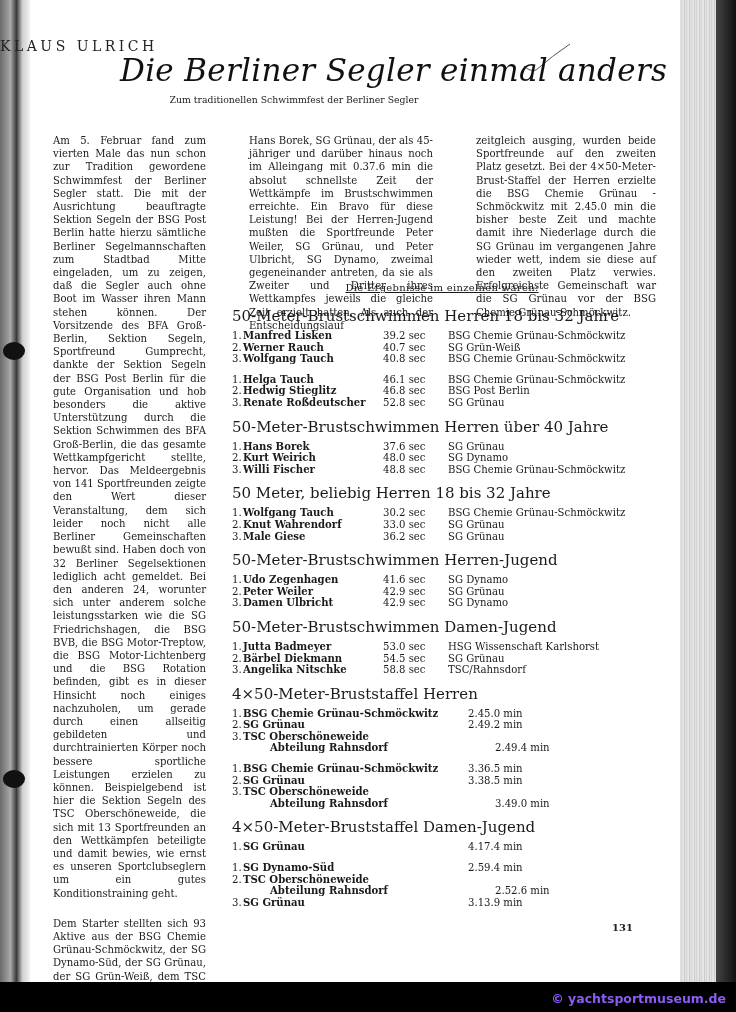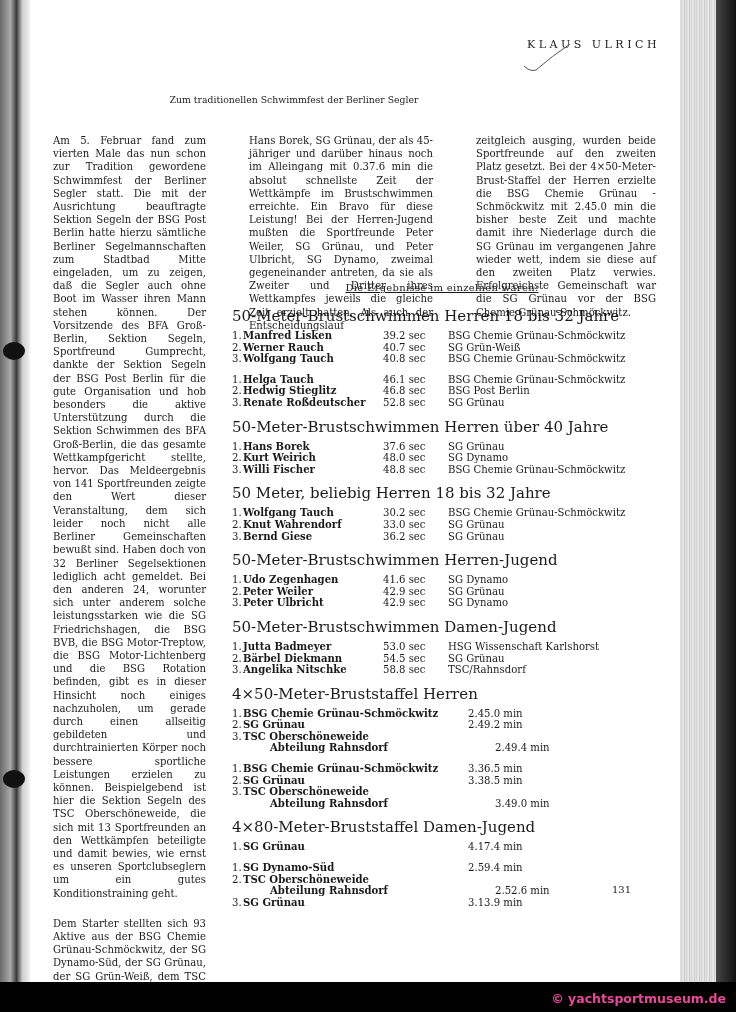--- a/index.html
+++ b/index.html
@@ -6,57 +6,58 @@
   body { width:736px; height:1012px; background:#000; position:relative; overflow:hidden; font-family:"DejaVu Serif", serif; }
   .page { position:absolute; left:0; top:0; width:736px; height:982px; background:#fff; overflow:hidden; }
   .spine-shadow { position:absolute; left:0; top:0; width:30px; height:982px;
     background:linear-gradient(to right,#6a6a6a 0%,#a8a8a8 35%,#3a3a3a 55%,#cfcfcf 75%,#f3f3f3 100%); }
   .binding-ring { position:absolute; left:3px; width:22px; height:18px; border-radius:50%; background:#111; }
   .page-edges { position:absolute; left:680px; top:0; width:56px; height:982px;
     background:repeating-linear-gradient(to right,#e8e8e8 0px,#cfcfcf 2px,#f5f5f5 3px,#bdbdbd 5px);
   }
   .page-edges::after { content:""; position:absolute; right:0; top:0; width:20px; height:100%;
     background:linear-gradient(to right,#444,#111); }
-  .author { position:absolute; top:38px; left:0; width:660px; text-align:right; font-size:11px; letter-spacing:3.5px; color:#222; font-family:"DejaVu Serif", serif; }
+  .author { position:absolute; top:38px; left:0; width:660px; text-align:left; font-size:14px; letter-spacing:3.5px; color:#222; font-family:"DejaVu Serif", serif; }
   .check-mark { position:absolute; left:522px; top:42px; width:50px; height:34px; }
   .title { position:absolute; top:52px; left:120px; font-family:"DejaVu Serif", serif; font-style:italic; font-size:31px; color:#111; letter-spacing:0.3px; }
   .subtitle { position:absolute; top:94px; left:0; width:588px; text-align:center; font-size:9.3px; color:#222; }
   .col { position:absolute; font-size:10.1px; line-height:13.2px; color:#1a1a1a; text-align:justify; }
   .col p { margin:17px; }
   .col1 { left:36px; top:117px; width:187px; }
   .col2 { left:232px; top:117px; width:218px; }
   .col3 { left:459px; top:117px; width:214px; }
   .results { position:absolute; left:232px; top:282px; width:420px; color:#1a1a1a; }
   .results-intro { text-align:center; font-size:10px; margin-bottom:14px; letter-spacing:0.3px;text-decoration:underline; }
   .section { margin-bottom:9px; }
   .section-title { font-weight:normal; font-size:15px; margin-bottom:5px; }
   .row { display:flex; font-size:10.1px; line-height:11.6px; }
   .row .rank { width:11px; }
   .row .name { width:140px;font-weight:bold; }
   .row .time { width:65px; }
   .row .club { flex:1; }
   .relay .row .name { width:225px; }
   .relay .row .time { width:80px; }
   .relay .row .sub { padding-left:27px; }
-  .page-num { position:absolute; left:612px; top:884px; font-size:10px; font-weight:normal; color:#222; }
-  .watermark { position:absolute; right:10px; bottom:6px; color:#ec4899; font-family:"DejaVu Sans", sans-serif; font-size:12.5px; font-weight:bold; }
+  .page-num { position:absolute; left:612px; top:922px; font-size:10px; font-weight:bold; color:#222; }
+  .watermark { position:absolute; right:10px; bottom:6px; color:#8b5cf6; font-family:"DejaVu Sans", sans-serif; font-size:12.5px; font-weight:bold; }
 </style>
 </head>
 <body>
 
 <div class="page">
   <div class="spine-shadow"></div>
   <div class="binding-ring" style="top:342px"></div>
   <div class="binding-ring" style="top:770px"></div>
   <div class="page-edges"></div>
 
   <div class="author">KLAUS ULRICH</div>
   <svg class="check-mark" viewBox="0 0 50 34">
     <path d="M2 24 Q8 30 14 28 Q30 14 48 2" fill="none" stroke="#555" stroke-width="1"></path>
   </svg>
+  <div class="title">Die Berliner Segler einmal anders</div>
   <div class="subtitle">Zum traditionellen Schwimmfest der Berliner Segler</div>
 
   <div class="col col1">
     <p>Am 5. Februar fand zum vierten Male das nun schon zur Tradition gewordene Schwimmfest der Berliner Segler statt. Die mit der Ausrichtung beauftragte Sektion Segeln der BSG Post Berlin hatte hierzu sämtliche Berliner Segelmannschaften zum Stadtbad Mitte eingeladen, um zu zeigen, daß die Segler auch ohne Boot im Wasser ihren Mann stehen können. Der Vorsitzende des BFA Groß-Berlin, Sektion Segeln, Sportfreund Gumprecht, dankte der Sektion Segeln der BSG Post Berlin für die gute Organisation und hob besonders die aktive Unterstützung durch die Sektion Schwimmen des BFA Groß-Berlin, die das gesamte Wettkampfgericht stellte, hervor. Das Meldeergebnis von 141 Sportfreunden zeigte den Wert dieser Veranstaltung, dem sich leider noch nicht alle Berliner Gemeinschaften bewußt sind. Haben doch von 32 Berliner Segelsektionen lediglich acht gemeldet. Bei den anderen 24, worunter sich unter anderem solche leistungsstarken wie die SG Friedrichshagen, die BSG BVB, die BSG Motor-Treptow, die BSG Motor-Lichtenberg und die BSG Rotation befinden, gibt es in dieser Hinsicht noch einiges nachzuholen, um gerade durch einen allseitig gebildeten und durchtrainierten Körper noch bessere sportliche Leistungen erzielen zu können. Beispielgebend ist hier die Sektion Segeln des TSC Oberschöneweide, die sich mit 13 Sportfreunden an den Wettkämpfen beteiligte und damit bewies, wie ernst es unseren Sportclubseglern um ein gutes Konditionstraining geht.</p>
     <p>Dem Starter stellten sich 93 Aktive aus der BSG Chemie Grünau-Schmöckwitz, der SG Dynamo-Süd, der SG Grünau, der SG Grün-Weiß, dem TSC Oberschöneweide, Sektion Segler, dem TSC Oberschöneweide, Abteilung Rahnsdorf, der BSG Post Berlin und der HSG Wissenschaft Karlshorst, wobei die SG Grünau mit 20, der TSC Oberschöneweide, Abteilung Rahnsdorf, mit 19 und die BSG Chemie Grünau - Schmöckwitz mit 18 Teilnehmern die stärksten Vertretungen stellten. Der Ablauf der Wettkämpfe zeigte hart umstrittene Läufe, in denen die Aktiven von ihren Freunden und den Zuschauern der vollbesetzten Tribünen durch stürmische Anfeuerungsrufe zu äußerstem Einsatz im Kampf um Meter und Sekunden angespornt wurden. Besonders hervorzuheben ist hier die Zeit des Siegers des Wettkampfes 4×50-Meter-Brust Herren über 40 Jahre, des Sportfreundes</p>
   </div>
   <div class="col col2">
     <p>Hans Borek, SG Grünau, der als 45-jähriger und darüber hinaus noch im Alleingang mit 0.37.6 min die absolut schnellste Zeit der Wettkämpfe im Brustschwimmen erreichte. Ein Bravo für diese Leistung! Bei der Herren-Jugend mußten die Sportfreunde Peter Weiler, SG Grünau, und Peter Ulbricht, SG Dynamo, zweimal gegeneinander antreten, da sie als Zweiter und Dritter ihres Wettkampfes jeweils die gleiche Zeit erzielt hatten. Als auch der Entscheidungslauf</p>
   </div>
   <div class="col col3">
@@ -137,42 +138,42 @@
             <span class="club">BSG Chemie Grünau-Schmöckwitz</span>
           </div>
           <div class="row">
             <span class="rank">2.</span>
             <span class="name">Knut Wahrendorf</span>
             <span class="time">33.0 sec</span>
             <span class="club">SG Grünau</span>
           </div>
           <div class="row">
             <span class="rank">3.</span>
-            <span class="name">Bernd Giese</span>
+            <span class="name">Male Giese</span>
             <span class="time">36.2 sec</span>
             <span class="club">SG Grünau</span>
           </div>
         </div>
         <div class="section">
           <div class="section-title">50-Meter-Brustschwimmen Herren-Jugend</div>
           <div class="row">
             <span class="rank">1.</span>
             <span class="name">Udo Zegenhagen</span>
             <span class="time">41.6 sec</span>
             <span class="club">SG Dynamo</span>
           </div>
           <div class="row">
             <span class="rank">2.</span>
             <span class="name">Peter Weiler</span>
             <span class="time">42.9 sec</span>
             <span class="club">SG Grünau</span>
           </div>
           <div class="row">
             <span class="rank">3.</span>
-            <span class="name">Peter Ulbricht</span>
+            <span class="name">Damen Ulbricht</span>
             <span class="time">42.9 sec</span>
             <span class="club">SG Dynamo</span>
           </div>
         </div>
         <div class="section">
           <div class="section-title">50-Meter-Brustschwimmen Damen-Jugend</div>
           <div class="row">
             <span class="rank">1.</span>
             <span class="name">Jutta Badmeyer</span>
             <span class="time">53.0 sec</span>
@@ -230,21 +231,21 @@
             <span class="rank">3.</span>
             <span class="name">TSC Oberschöneweide</span>
           </div>
           <div class="row">
             <span class="rank"></span>
             <span class="name sub">Abteilung Rahnsdorf</span>
             <span class="time">3.49.0 min</span>
           </div>
         </div>
         <div class="section">
-          <div class="section-title">4×80-Meter-Bruststaffel Damen-Jugend</div>
+          <div class="section-title">4×50-Meter-Bruststaffel Damen-Jugend</div>
           <div class="row">
             <span class="rank">1.</span>
             <span class="name">SG Grünau</span>
             <span class="time">4.17.4 min</span>
           </div>
         </div>
         <div class="section">
           <div class="row">
             <span class="rank">1.</span>
             <span class="name">SG Dynamo-Süd</span>

